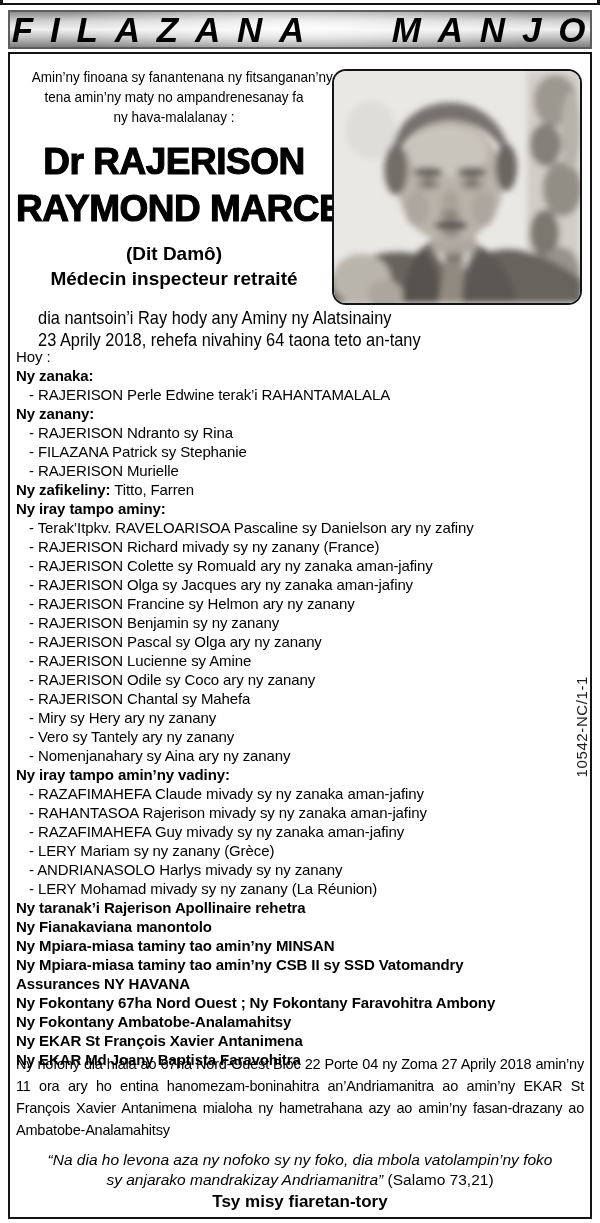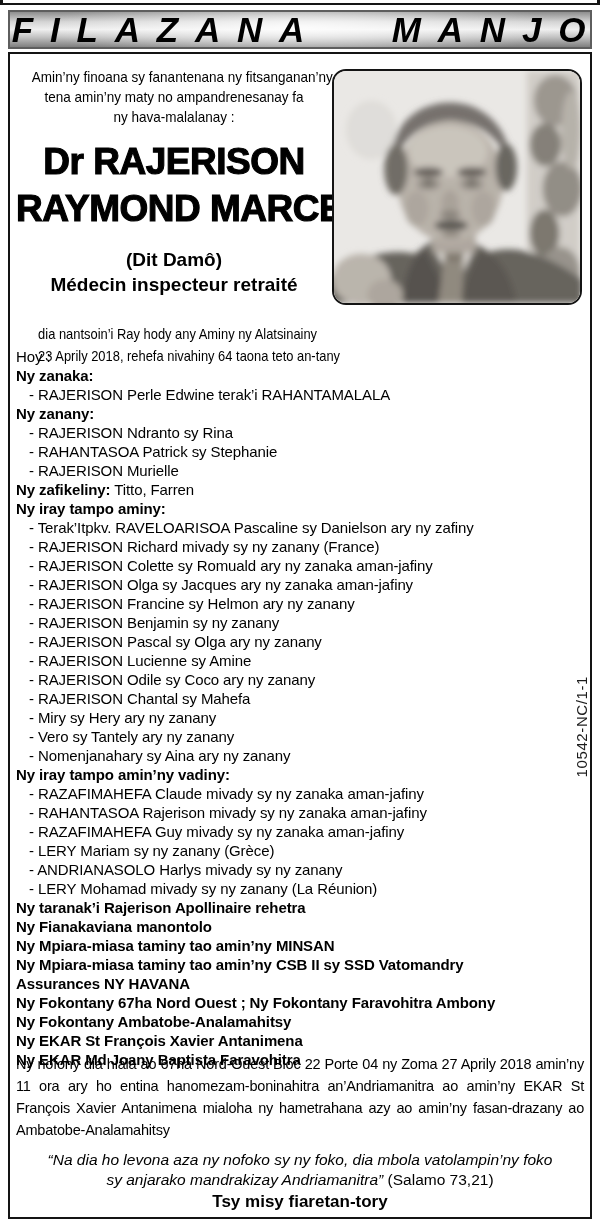--- a/index.html
+++ b/index.html
@@ -50,23 +50,23 @@
   .photo-frame svg { display:block; width:100%; height:100%; }
   .header-left { width:316px; text-align:center; }
   .intro { margin-top:8px; font-size:15px; line-height:20px; }
   .intro > div { white-space:nowrap; transform:scaleX(0.9); transform-origin:50% 50%; }
   .name-block { margin-top:11px; }
   .name {
     font-size:37px; line-height:47px; font-weight:bold;
     letter-spacing:-0.5px; -webkit-text-stroke:1.1px #000;
     white-space:nowrap;
   }
-  .alias { font-size:19px; font-weight:bold; margin-top:17px; }
+  .alias { font-size:19px; font-weight:bold; margin-top:11px; }
   .jobtitle { font-size:19px; font-weight:bold; margin-top:3px; }
-  .death { margin-top:27px; font-size:15px; line-height:22px; }
+  .death { margin-top:17px; font-size:19px; line-height:22px; }
   .death > div { white-space:nowrap; transform:scaleX(0.86); transform-origin:50% 50%; }
   
   .body-text { font-size:15px; line-height:19px; letter-spacing:-0.1px; }
   .line { white-space:nowrap; }
   .line.header { font-weight:bold; }
   .line.item { padding-left:13px; }
   .line.mixed b { font-weight:bold; }
   
   .ad-id {
     position:absolute; top:622px; right:0px;
@@ -164,21 +164,21 @@
     </div>
   </div>
 
   <div class="body-text">
     <div class="line">Hoy :</div>
     <div id="family-list">
         <div class="line header">Ny zanaka:</div>
         <div class="line item">- RAJERISON Perle Edwine terak’i RAHANTAMALALA</div>
         <div class="line header">Ny zanany:</div>
         <div class="line item">- RAJERISON Ndranto sy Rina</div>
-        <div class="line item">- RAHANTASOA Patrick sy Stephanie</div>
+        <div class="line item">- FILAZANA Patrick sy Stephanie</div>
         <div class="line item">- RAJERISON Murielle</div>
         <div class="line mixed"><b>Ny zafikeliny:</b> Titto, Farren</div>
         <div class="line header">Ny iray tampo aminy:</div>
         <div class="line item">- Terak’Itpkv. RAVELOARISOA Pascaline sy Danielson ary ny zafiny</div>
         <div class="line item">- RAJERISON Richard mivady sy ny zanany (France)</div>
         <div class="line item">- RAJERISON Colette sy Romuald ary ny zanaka aman-jafiny</div>
         <div class="line item">- RAJERISON Olga sy Jacques ary ny zanaka aman-jafiny</div>
         <div class="line item">- RAJERISON Francine sy Helmon ary ny zanany</div>
         <div class="line item">- RAJERISON Benjamin sy ny zanany</div>
         <div class="line item">- RAJERISON Pascal sy Olga ary ny zanany</div>

